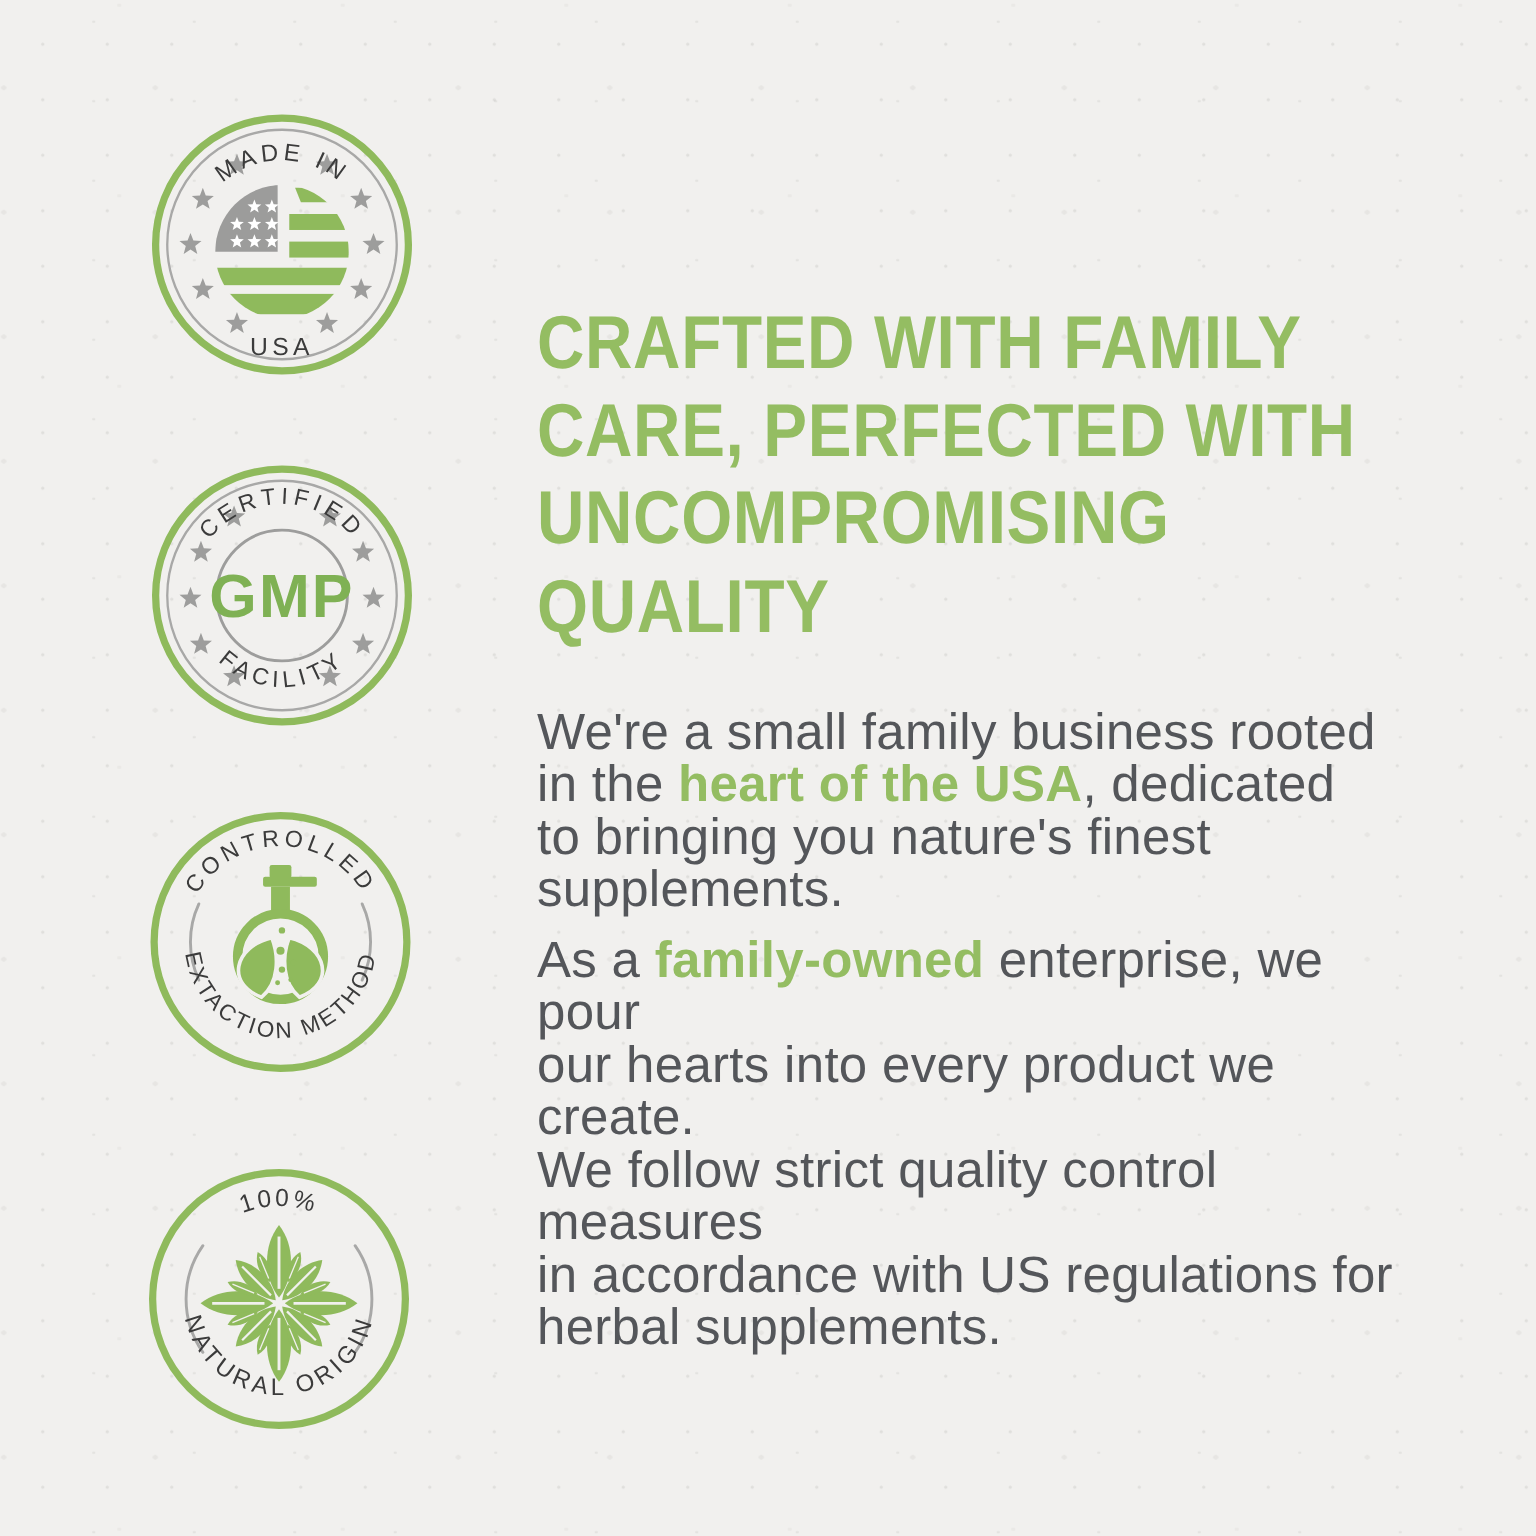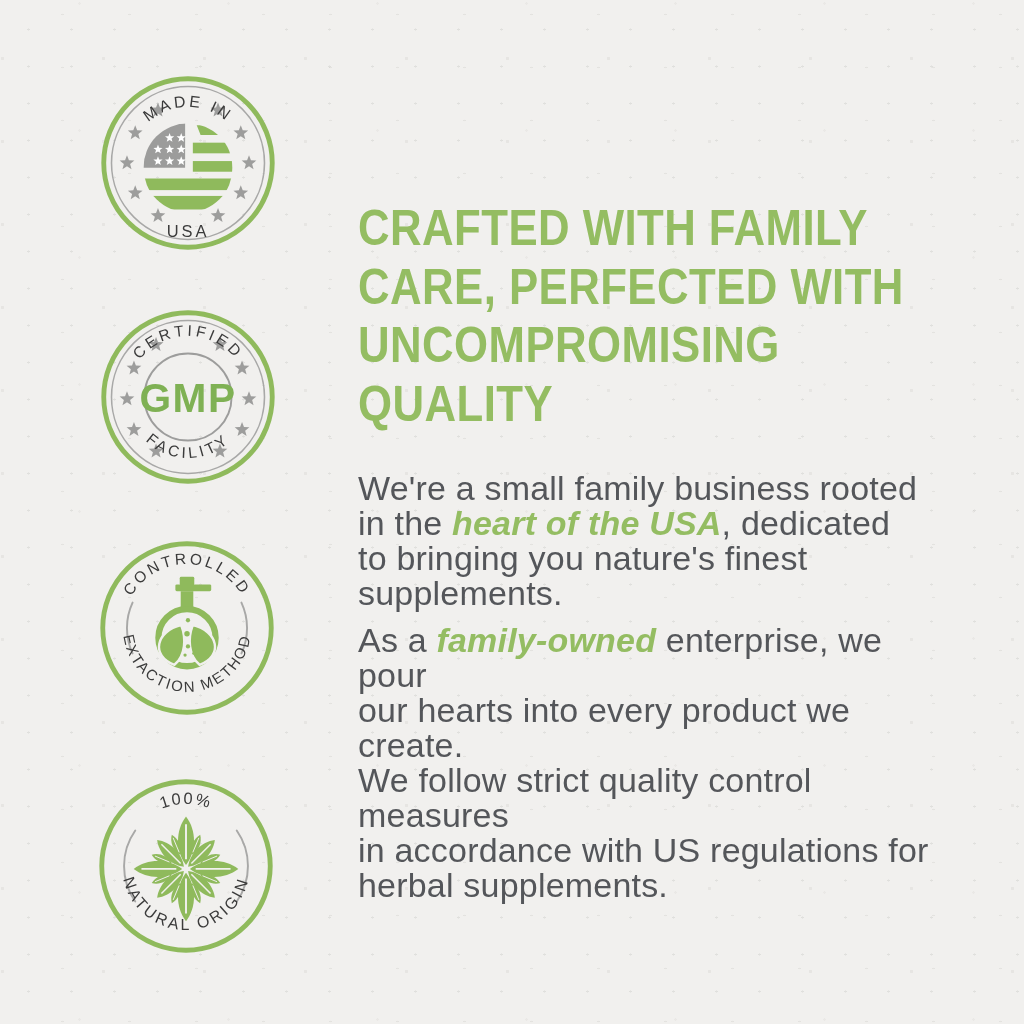--- a/index.html
+++ b/index.html
@@ -28,21 +28,21 @@
     transform:scaleX(0.875);transform-origin:left top;
     white-space:nowrap;letter-spacing:0.5px;
   }
   .para{
     position:absolute;left:358px;width:580px;
     color:#54565a;font-size:34px;line-height:35px;
     white-space:pre-wrap;letter-spacing:0.2px;
   }
   #para-1{top:471px;}
   #para-2{top:623px;}
-  .para strong{color:#94bd62;font-weight:bold;font-style:italic;}
+  .para strong{color:#94bd62;font-weight:bold;}
 </style>
 </head>
 <body>
 
 <div class="badge" id="badge-1">
   <svg viewBox="-95 -95 190 190">
     <defs>
       <path id="b1-star" d="M0,-8 L2,-2.75 L7.6,-2.47 L3.23,1.05 L4.7,6.47 L0,3.4 L-4.7,6.47 L-3.23,1.05 L-7.6,-2.47 L-2,-2.75 Z"></path>
       <path id="b1-wstar" d="M0,-5 L1.25,-1.72 L4.75,-1.54 L2.02,0.66 L2.94,4.04 L0,2.13 L-2.94,4.04 L-2.02,0.66 L-4.75,-1.54 L-1.25,-1.72 Z"></path>
       <clipPath id="b1-clip">

